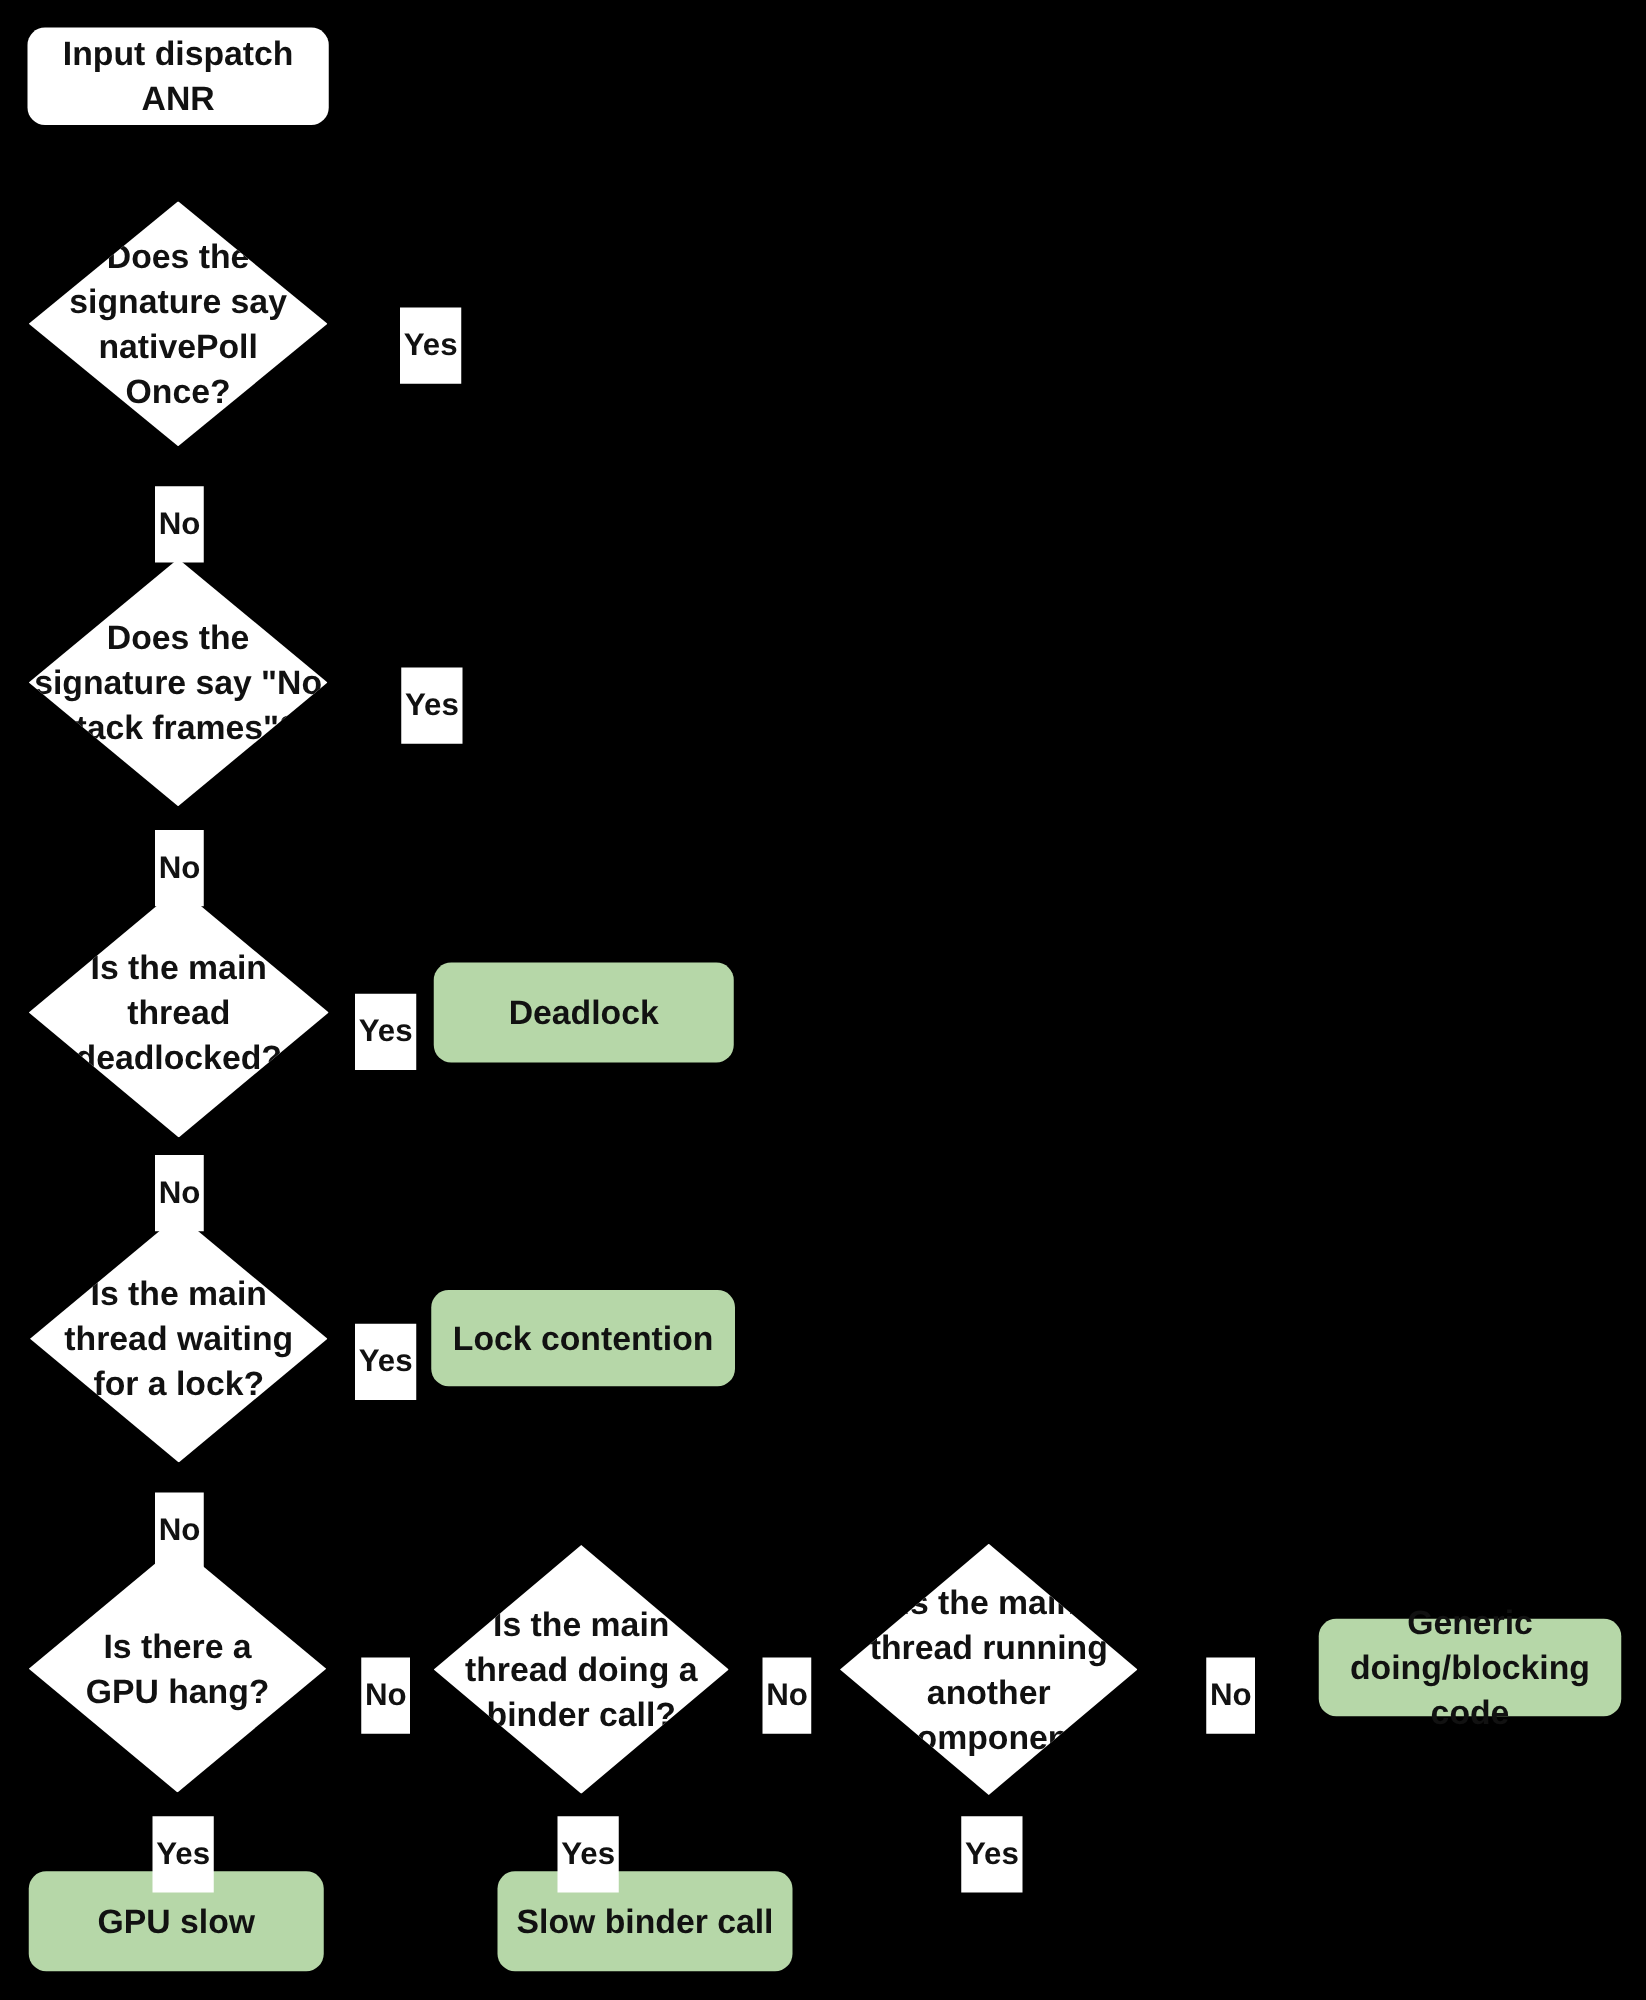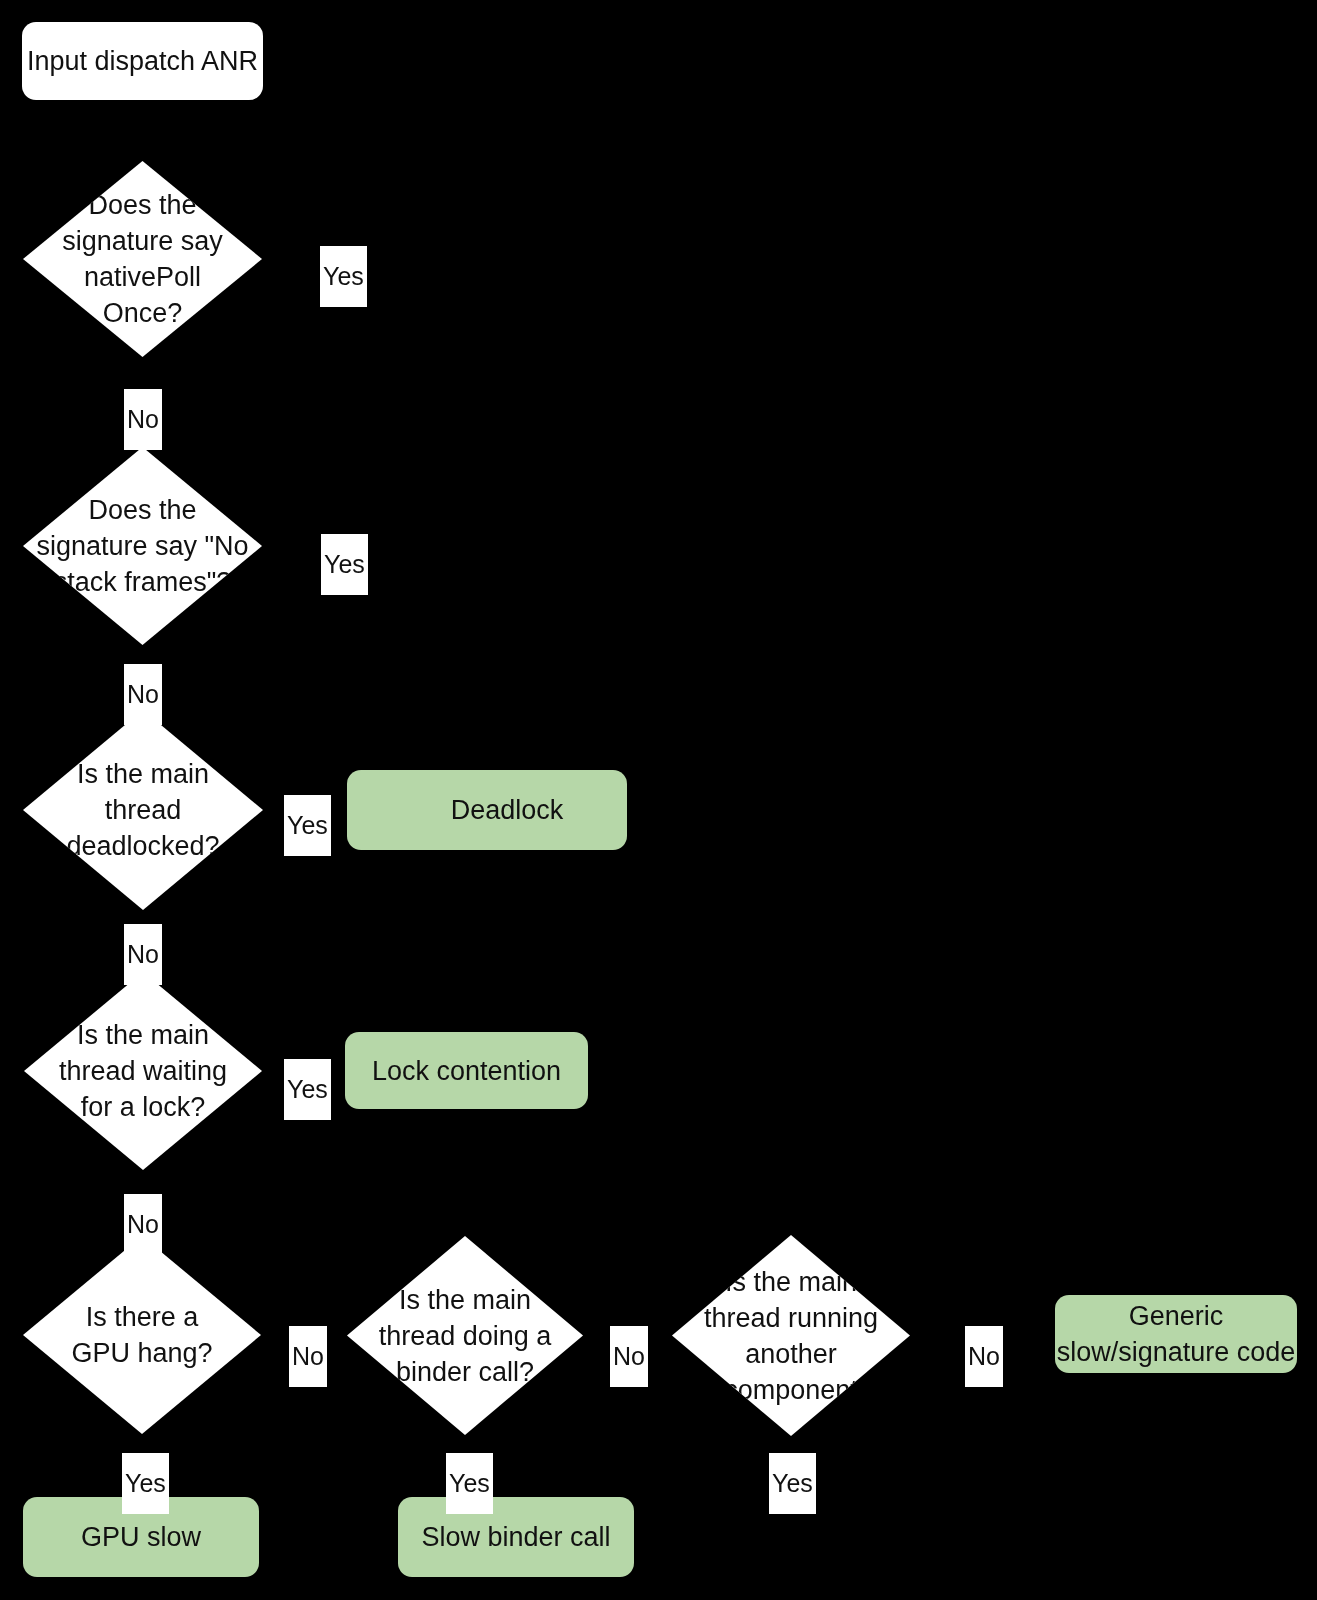--- a/index.html
+++ b/index.html
@@ -10,21 +10,21 @@
     --ink:#111111;
   }
   html,body{margin:0;padding:0;}
   body{
     width:1317px;height:1600px;
     background:var(--background);
     font-family:"Liberation Sans", sans-serif;
     color:var(--ink);
     overflow:hidden;
   }
-  #canvas{position:relative;width:1317px;height:1128px;background:var(--background);}
+  #canvas{position:relative;width:1317px;height:1128px;background:var(--background);font-weight:bold;}
 
   .node{
     position:absolute;
     display:flex;align-items:center;justify-content:center;
     text-align:center;
     font-size:27px;line-height:36px;
     color:var(--ink);
     white-space:pre-line;
   }
   .rect{
@@ -76,31 +76,31 @@
   <div class="node diamond" style="left:347px;top:1236px;width:236px;height:199px;">Is the main
 thread doing a
 binder call?</div>
 
   <div class="node diamond" style="left:672px;top:1235px;width:238px;height:201px;">Is the main
 thread running
 another
 component</div>
 
 
-  <div class="node outcome-green" style="left:347px;top:770px;width:240px;height:80px;padding-left:40px;">Deadlock</div>
+  <div class="node outcome-green" style="left:347px;top:770px;width:240px;height:80px;">Deadlock</div>
 
   <div class="node outcome-green" style="left:345px;top:1032px;width:243px;height:77px;">Lock contention</div>
 
   <div class="node outcome-green" style="left:23px;top:1497px;width:236px;height:80px;">GPU slow</div>
 
   <div class="node outcome-green" style="left:350px;top:1497px;width:236px;height:80px;margin-left:48px;">Slow binder call</div>
 
 
   <div class="node outcome-green" style="left:1055px;top:1295px;width:242px;height:78px;">Generic
-slow/signature code</div>
+doing/blocking code</div>
 
   <span class="edge-label" style="left:320px;top:246px;">Yes</span>
   <span class="edge-label" style="left:321px;top:534px;">Yes</span>
   <span class="edge-label" style="left:284px;top:795px;">Yes</span>
   <span class="edge-label" style="left:284px;top:1059px;">Yes</span>
 
   <span class="edge-label" style="left:122px;top:1453px;">Yes</span>
   <span class="edge-label" style="left:446px;top:1453px;">Yes</span>
   <span class="edge-label" style="left:769px;top:1453px;">Yes</span>
 

